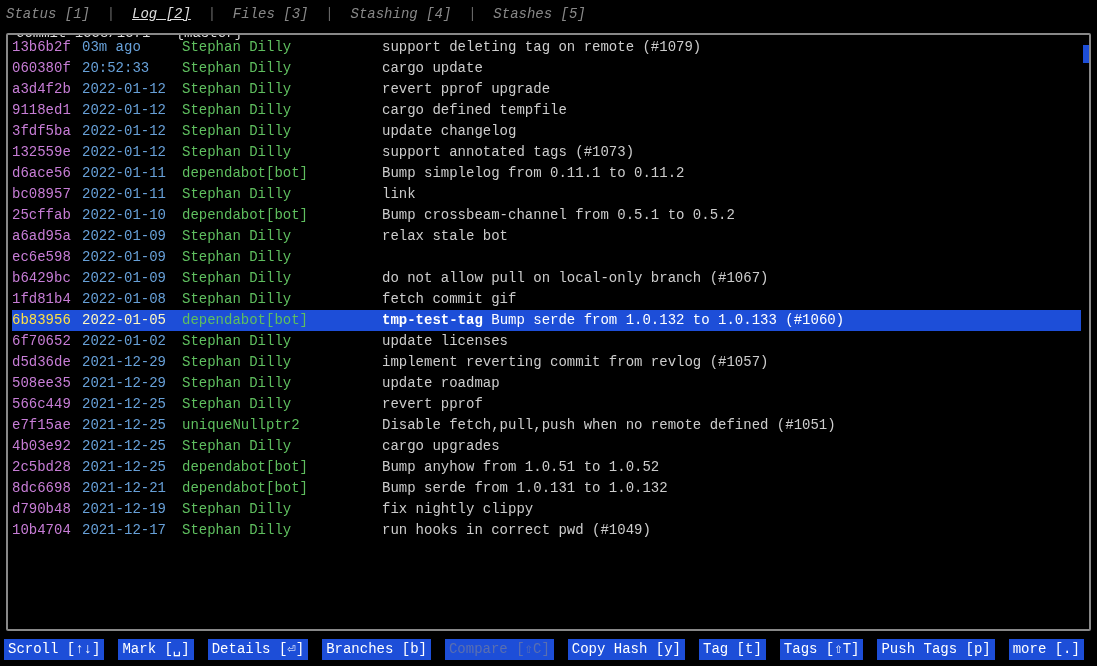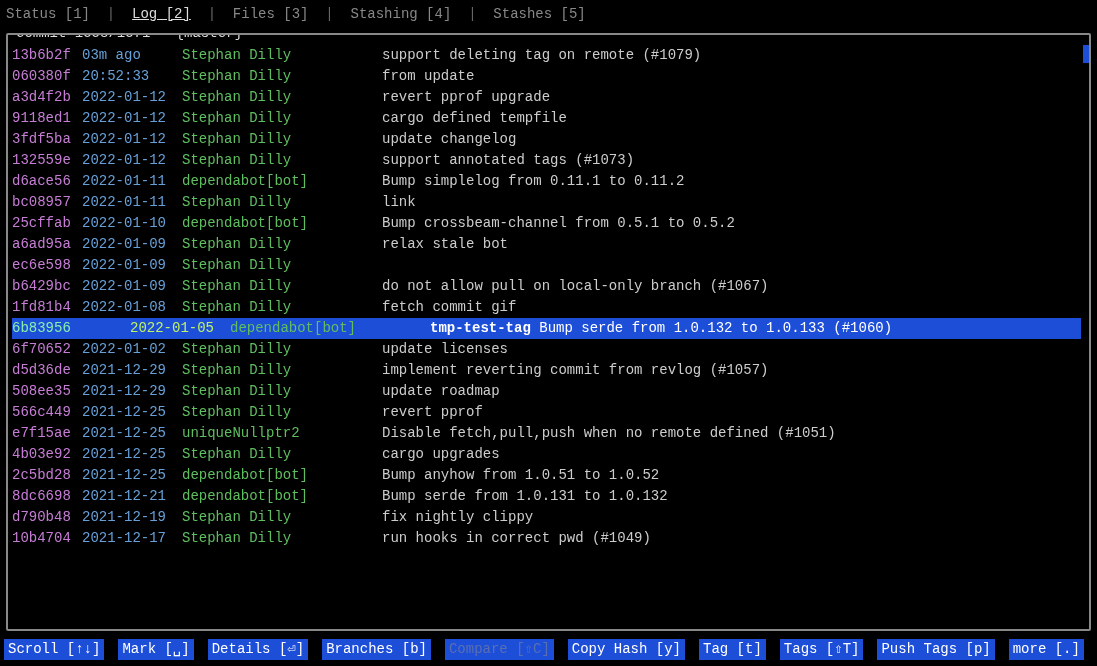--- a/index.html
+++ b/index.html
@@ -20,20 +20,21 @@
     flex-direction: column;
   }
   
   .tabs {
     padding: 4px 6px;
     color: #888;
     display: flex;
     align-items: center;
     gap: 0;
     white-space: pre;
+    font-style: italic;
   }
   .tab { color: #888; cursor: pointer; }
   .tab.active { color: #ddd; text-decoration: underline; }
   .sep { color: #666; }
   
   .panel {
     flex: 1 1 auto;
     margin: 4px 6px 4px 6px;
     border: 2px solid #888;
     border-radius: 2px;
@@ -46,43 +47,43 @@
     position: absolute;
     top: -12px;
     left: 6px;
     background: #000;
     padding: 0 2px;
     color: #ddd;
     font-weight: normal;
     white-space: pre;
   }
   .commits {
-    padding: 10px 8px 4px 4px;
+    padding: 2px 8px 4px 4px;
     overflow: hidden;
     flex: 1 1 auto;
     position: relative;
   }
   .scrollbar-thumb {
     position: absolute;
     right: 0px;
     top: 10px;
     width: 6px;
     height: 18px;
     background: #1d4ed8;
   }
   .row {
     display: flex;
     white-space: pre;
     height: 21px;
   }
   .row.selected { background: #1d4ed8; }
   .row .h { width: 70px; color: #c77dd6; } 
-  .row.selected .h { color: #86efac; }
+  .row.selected .h { color: #fde047; }
   .row .d { width: 100px; color: #67a0d8; } 
-  .row.selected .d { color: #bef264; margin-left: 48px; }
+  .row.selected .d { color: #fef9c3; }
   .row .a { width: 200px; color: #5fbf5f; } 
   .row.selected .a { color: #5fbf5f; }
   .row .m { color: #ccc; }
   .row.selected .m { color: #fff; }
   .row .tag { color: #fff; font-weight: bold; }
   
   .footer {
     padding: 4px 4px 6px 4px;
     display: flex;
     flex-wrap: nowrap;
@@ -105,21 +106,21 @@
 
 <div class="app">
 
   <div class="tabs" id="tabs"><span class="tab">Status [1]</span><span class="sep">  |  </span><span class="tab active">Log [2]</span><span class="sep">  |  </span><span class="tab">Files [3]</span><span class="sep">  |  </span><span class="tab">Stashing [4]</span><span class="sep">  |  </span><span class="tab">Stashes [5]</span></div>
 
   <div class="panel">
     <div class="panel-title">Commit 1558/1571 - {master}</div>
     <div class="commits" id="commits">
       <div class="scrollbar-thumb"></div>
     <div class="row"><span class="h">13b6b2f</span><span class="d">03m ago</span><span class="a">Stephan Dilly</span><span class="m"><span>support deleting tag on remote (#1079)</span></span></div>
-        <div class="row"><span class="h">060380f</span><span class="d">20:52:33</span><span class="a">Stephan Dilly</span><span class="m"><span>from update</span></span></div>
+        <div class="row"><span class="h">060380f</span><span class="d">20:52:33</span><span class="a">Stephan Dilly</span><span class="m"><span>cargo update</span></span></div>
         <div class="row"><span class="h">a3d4f2b</span><span class="d">2022-01-12</span><span class="a">Stephan Dilly</span><span class="m"><span>revert pprof upgrade</span></span></div>
         <div class="row"><span class="h">9118ed1</span><span class="d">2022-01-12</span><span class="a">Stephan Dilly</span><span class="m"><span>cargo defined tempfile</span></span></div>
         <div class="row"><span class="h">3fdf5ba</span><span class="d">2022-01-12</span><span class="a">Stephan Dilly</span><span class="m"><span>update changelog</span></span></div>
         <div class="row"><span class="h">132559e</span><span class="d">2022-01-12</span><span class="a">Stephan Dilly</span><span class="m"><span>support annotated tags (#1073)</span></span></div>
         <div class="row"><span class="h">d6ace56</span><span class="d">2022-01-11</span><span class="a">dependabot[bot]</span><span class="m"><span>Bump simplelog from 0.11.1 to 0.11.2</span></span></div>
         <div class="row"><span class="h">bc08957</span><span class="d">2022-01-11</span><span class="a">Stephan Dilly</span><span class="m"><span>link</span></span></div>
         <div class="row"><span class="h">25cffab</span><span class="d">2022-01-10</span><span class="a">dependabot[bot]</span><span class="m"><span>Bump crossbeam-channel from 0.5.1 to 0.5.2</span></span></div>
         <div class="row"><span class="h">a6ad95a</span><span class="d">2022-01-09</span><span class="a">Stephan Dilly</span><span class="m"><span>relax stale bot</span></span></div>
         <div class="row"><span class="h">ec6e598</span><span class="d">2022-01-09</span><span class="a">Stephan Dilly</span></div>
         <div class="row"><span class="h">b6429bc</span><span class="d">2022-01-09</span><span class="a">Stephan Dilly</span><span class="m"><span>do not allow pull on local-only branch (#1067)</span></span></div>

